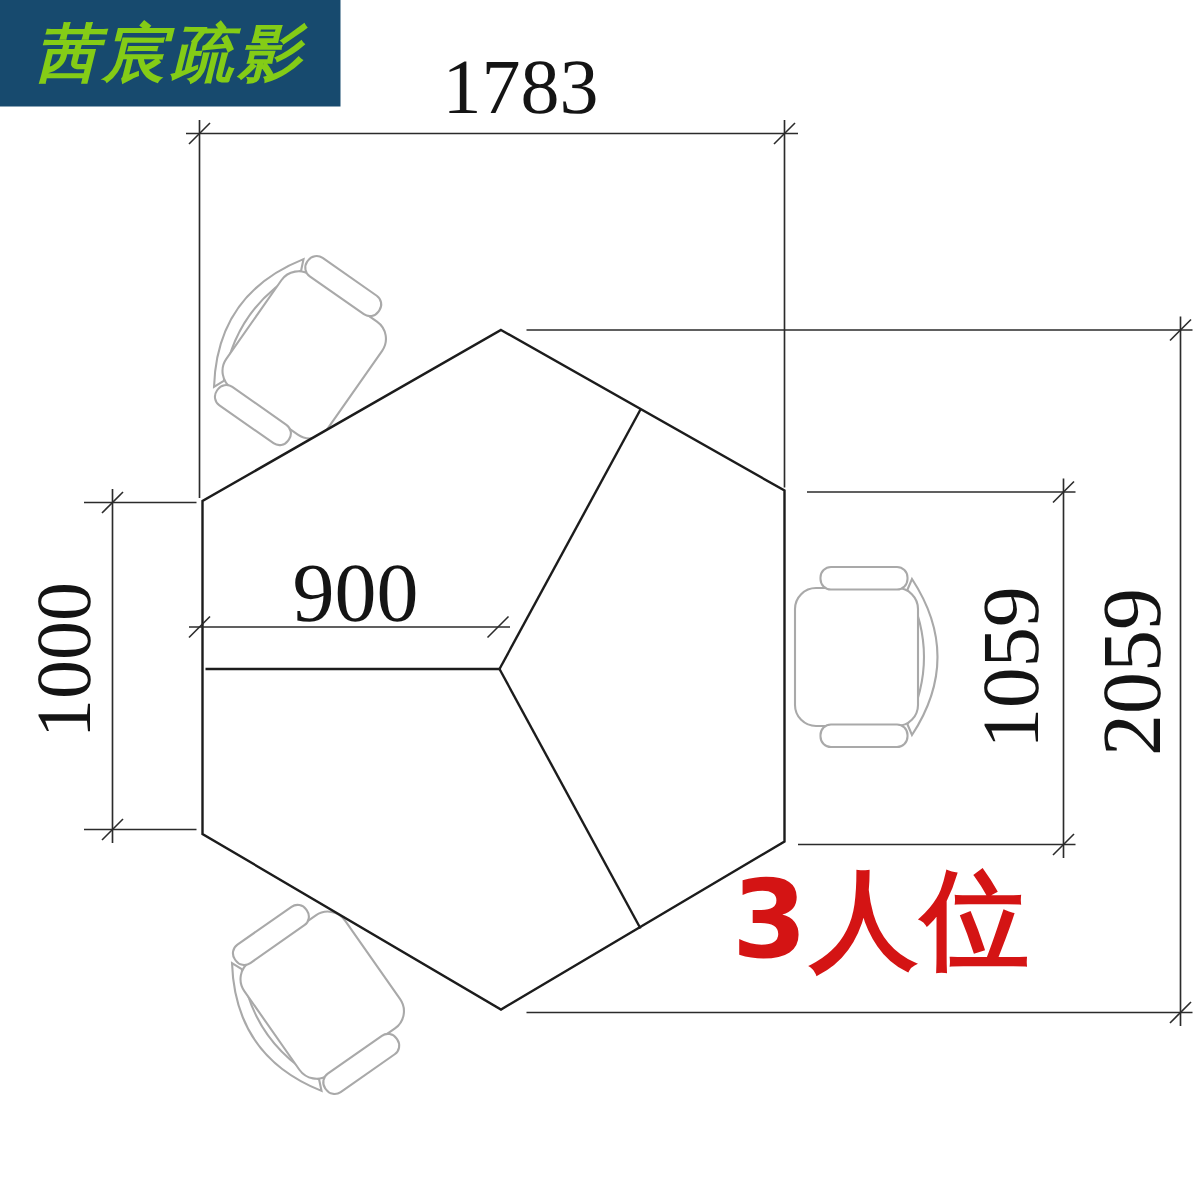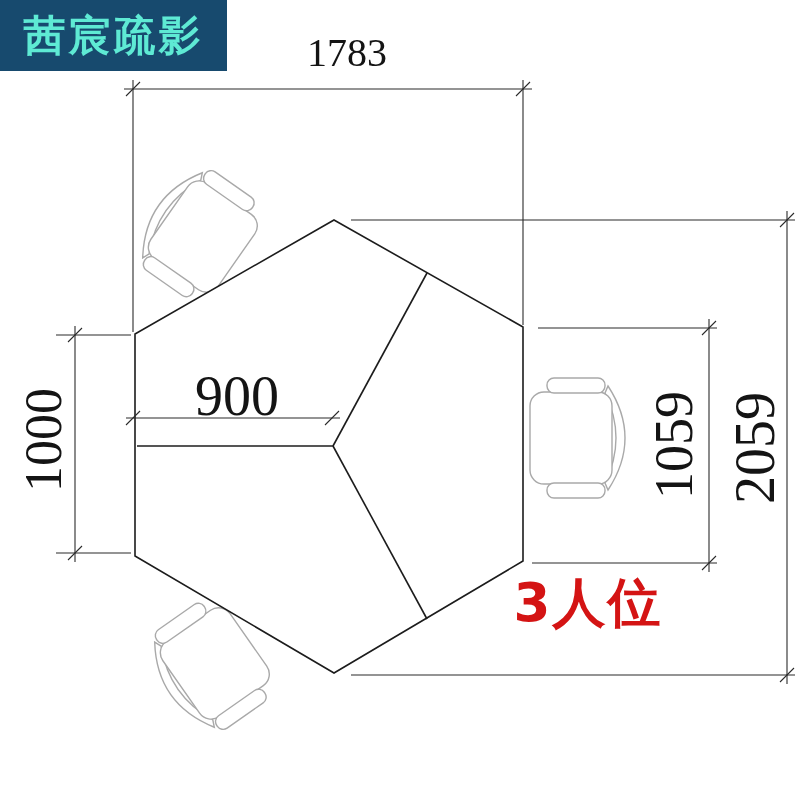--- a/index.html
+++ b/index.html
@@ -14,28 +14,28 @@
   }
   .brand-logo span {
     font-size:42px; font-weight:600; letter-spacing:3px; line-height:1;
     font-family:"DejaVu Sans","Liberation Sans",sans-serif;
   }
   .dim-label {
     position:absolute; width:180px; line-height:1; text-align:center;
     color:#141414; font-family:"Liberation Serif","DejaVu Serif",serif;
     white-space:nowrap; pointer-events:none;
   }
-  .dim-top    { left:257px; top:33px;  font-size:40px; }
+  .dim-top    { left:257px; top:33px;  font-size:52px; }
   .dim-900    { left:147px; top:368px; font-size:56px; }
   .dim-1000   { left:-46px; top:414px; font-size:52px; transform:rotate(-90deg); }
   .dim-1059   { left:584px; top:418px; font-size:54px; transform:rotate(-90deg); }
   .dim-2059   { left:665px; top:420px; font-size:56px; transform:rotate(-90deg); }
   .seat-count {
     position:absolute; left:468px; top:574px; width:240px; text-align:center;
-    font-size:53px; font-weight:bold; line-height:1.1; letter-spacing:2px;
+    font-size:72px; font-weight:bold; line-height:1.1; letter-spacing:2px;
     font-family:"DejaVu Sans","Liberation Sans",sans-serif; white-space:nowrap;
   }
 </style>
 </head>
 <body>
 
 <div class="canvas">
 
   <svg class="drawing" width="800" height="800" viewBox="0 0 800 800">
     <defs>
@@ -101,21 +101,21 @@
         <line x1="351" y1="220" x2="795" y2="220"></line>
         <line x1="351" y1="675" x2="795" y2="675"></line>
         <line x1="787" y1="211" x2="787" y2="684"></line>
         <use href="#tick" x="787" y="220"></use>
         <use href="#tick" x="787" y="675"></use>
       </g>
     </g>
   </svg>
 
   <div class="brand-logo" style="background: rgb(23, 74, 110);">
-    <span style="color: #5eead4;">茜宸疏影</span>
+    <span style="color: #84cc16; font-style: italic;">茜宸疏影</span>
   </div>
 
   <div class="dim-label dim-top">1783</div>
   <div class="dim-label dim-900">900</div>
   <div class="dim-label dim-1000">1000</div>
   <div class="dim-label dim-1059">1059</div>
   <div class="dim-label dim-2059">2059</div>
 
   <div class="seat-count" style="color: rgb(212, 20, 20);">3人位</div>
 

